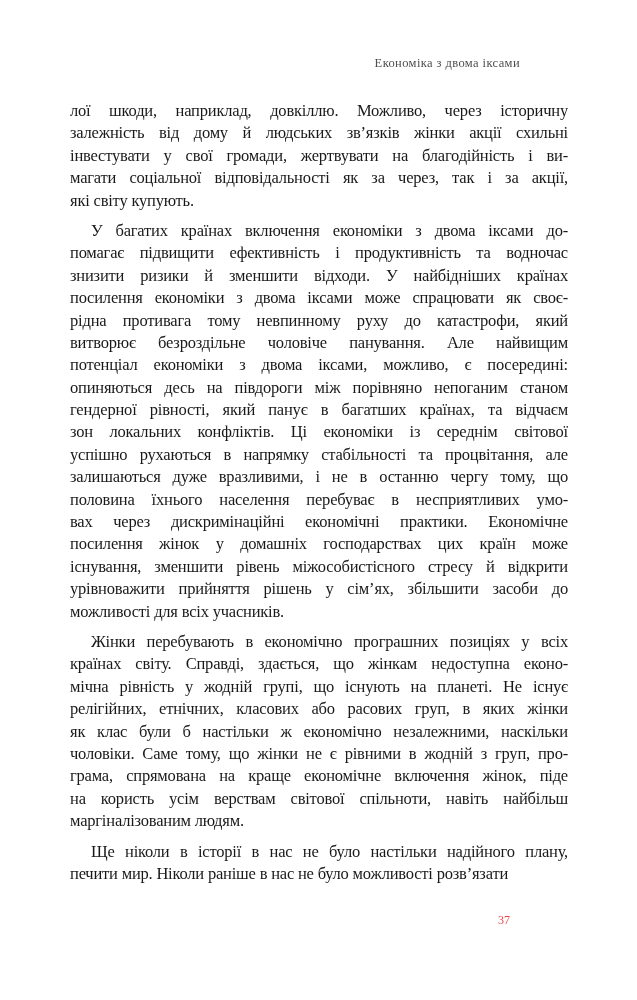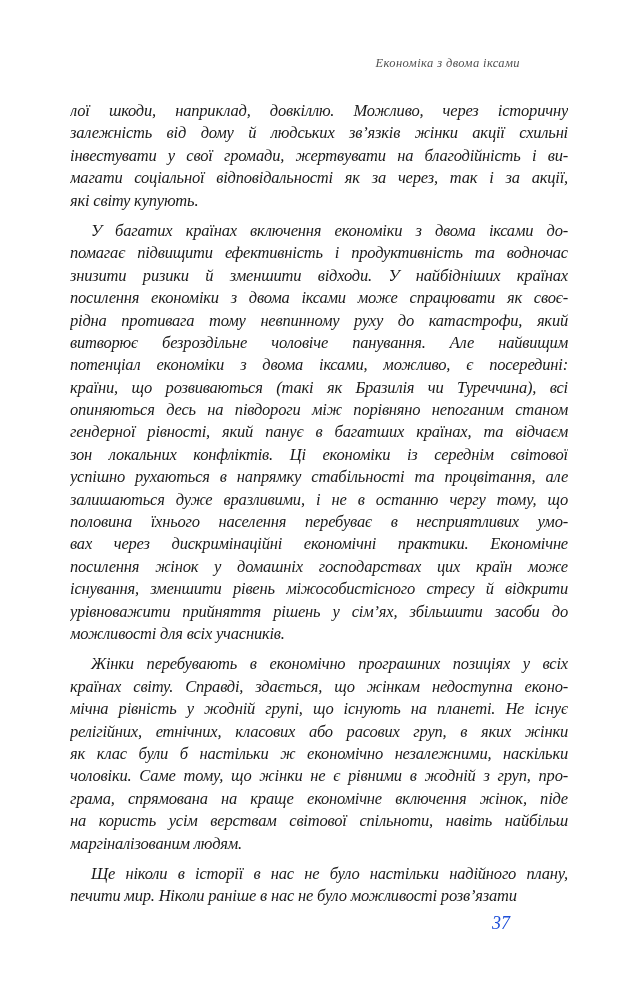--- a/index.html
+++ b/index.html
@@ -10,21 +10,20 @@
   }
   .page {
     position: relative;
     width: 637px;
     height: 1000px;
     margin: 0 auto;
     background: #ffffff;
     font-family: "Liberation Serif", "DejaVu Serif", serif;
     color: #1c1c1c;
     overflow: hidden;
-    font-style: italic;
   }
   .running-head {
     position: absolute;
     top: 56px;
     right: 117px;
     font-size: 12.5px;
     letter-spacing: 0.4px;
     color: #4f4f4f;
   }
   .text-block {
@@ -50,22 +49,22 @@
   .line.last {
     text-align-last: left;
   }
   .line.indent {
     text-indent: 21px;
   }
   .folio {
     position: absolute;
     top: 913px;
     right: 127px;
-    font-size: 18px;
-    color: #1d4ed8;
+    font-size: 12px;
+    color: #ef4444;
   }
 </style>
 </head>
 <body>
 
 <div class="page">
   <div class="running-head">Економіка з двома іксами</div>
 
   <div class="text-block">
       <div class="para">
@@ -76,21 +75,20 @@
         <div class="line last">які світу купують.</div>
       </div>
       <div class="para">
         <div class="line indent">У багатих країнах включення економіки з двома іксами до-</div>
         <div class="line">помагає підвищити ефективність і продуктивність та водночас</div>
         <div class="line">знизити ризики й зменшити відходи. У найбідніших країнах</div>
         <div class="line">посилення економіки з двома іксами може спрацювати як своє-</div>
         <div class="line">рідна противага тому невпинному руху до катастрофи, який</div>
         <div class="line">витворює безроздільне чоловіче панування. Але найвищим</div>
         <div class="line">потенціал економіки з двома іксами, можливо, є посередині:</div>
-        <div class="line">країни, що розвиваються (такі як Бразилія чи Туреччина), всі</div>
         <div class="line">опиняються десь на півдороги між порівняно непоганим станом</div>
         <div class="line">гендерної рівності, який панує в багатших країнах, та відчаєм</div>
         <div class="line">зон локальних конфліктів. Ці економіки із середнім світової</div>
         <div class="line">успішно рухаються в напрямку стабільності та процвітання, але</div>
         <div class="line">залишаються дуже вразливими, і не в останню чергу тому, що</div>
         <div class="line">половина їхнього населення перебуває в несприятливих умо-</div>
         <div class="line">вах через дискримінаційні економічні практики. Економічне</div>
         <div class="line">посилення жінок у домашніх господарствах цих країн може</div>
         <div class="line">існування, зменшити рівень міжособистісного стресу й відкрити</div>
         <div class="line">урівноважити прийняття рішень у сім’ях, збільшити засоби до</div>

